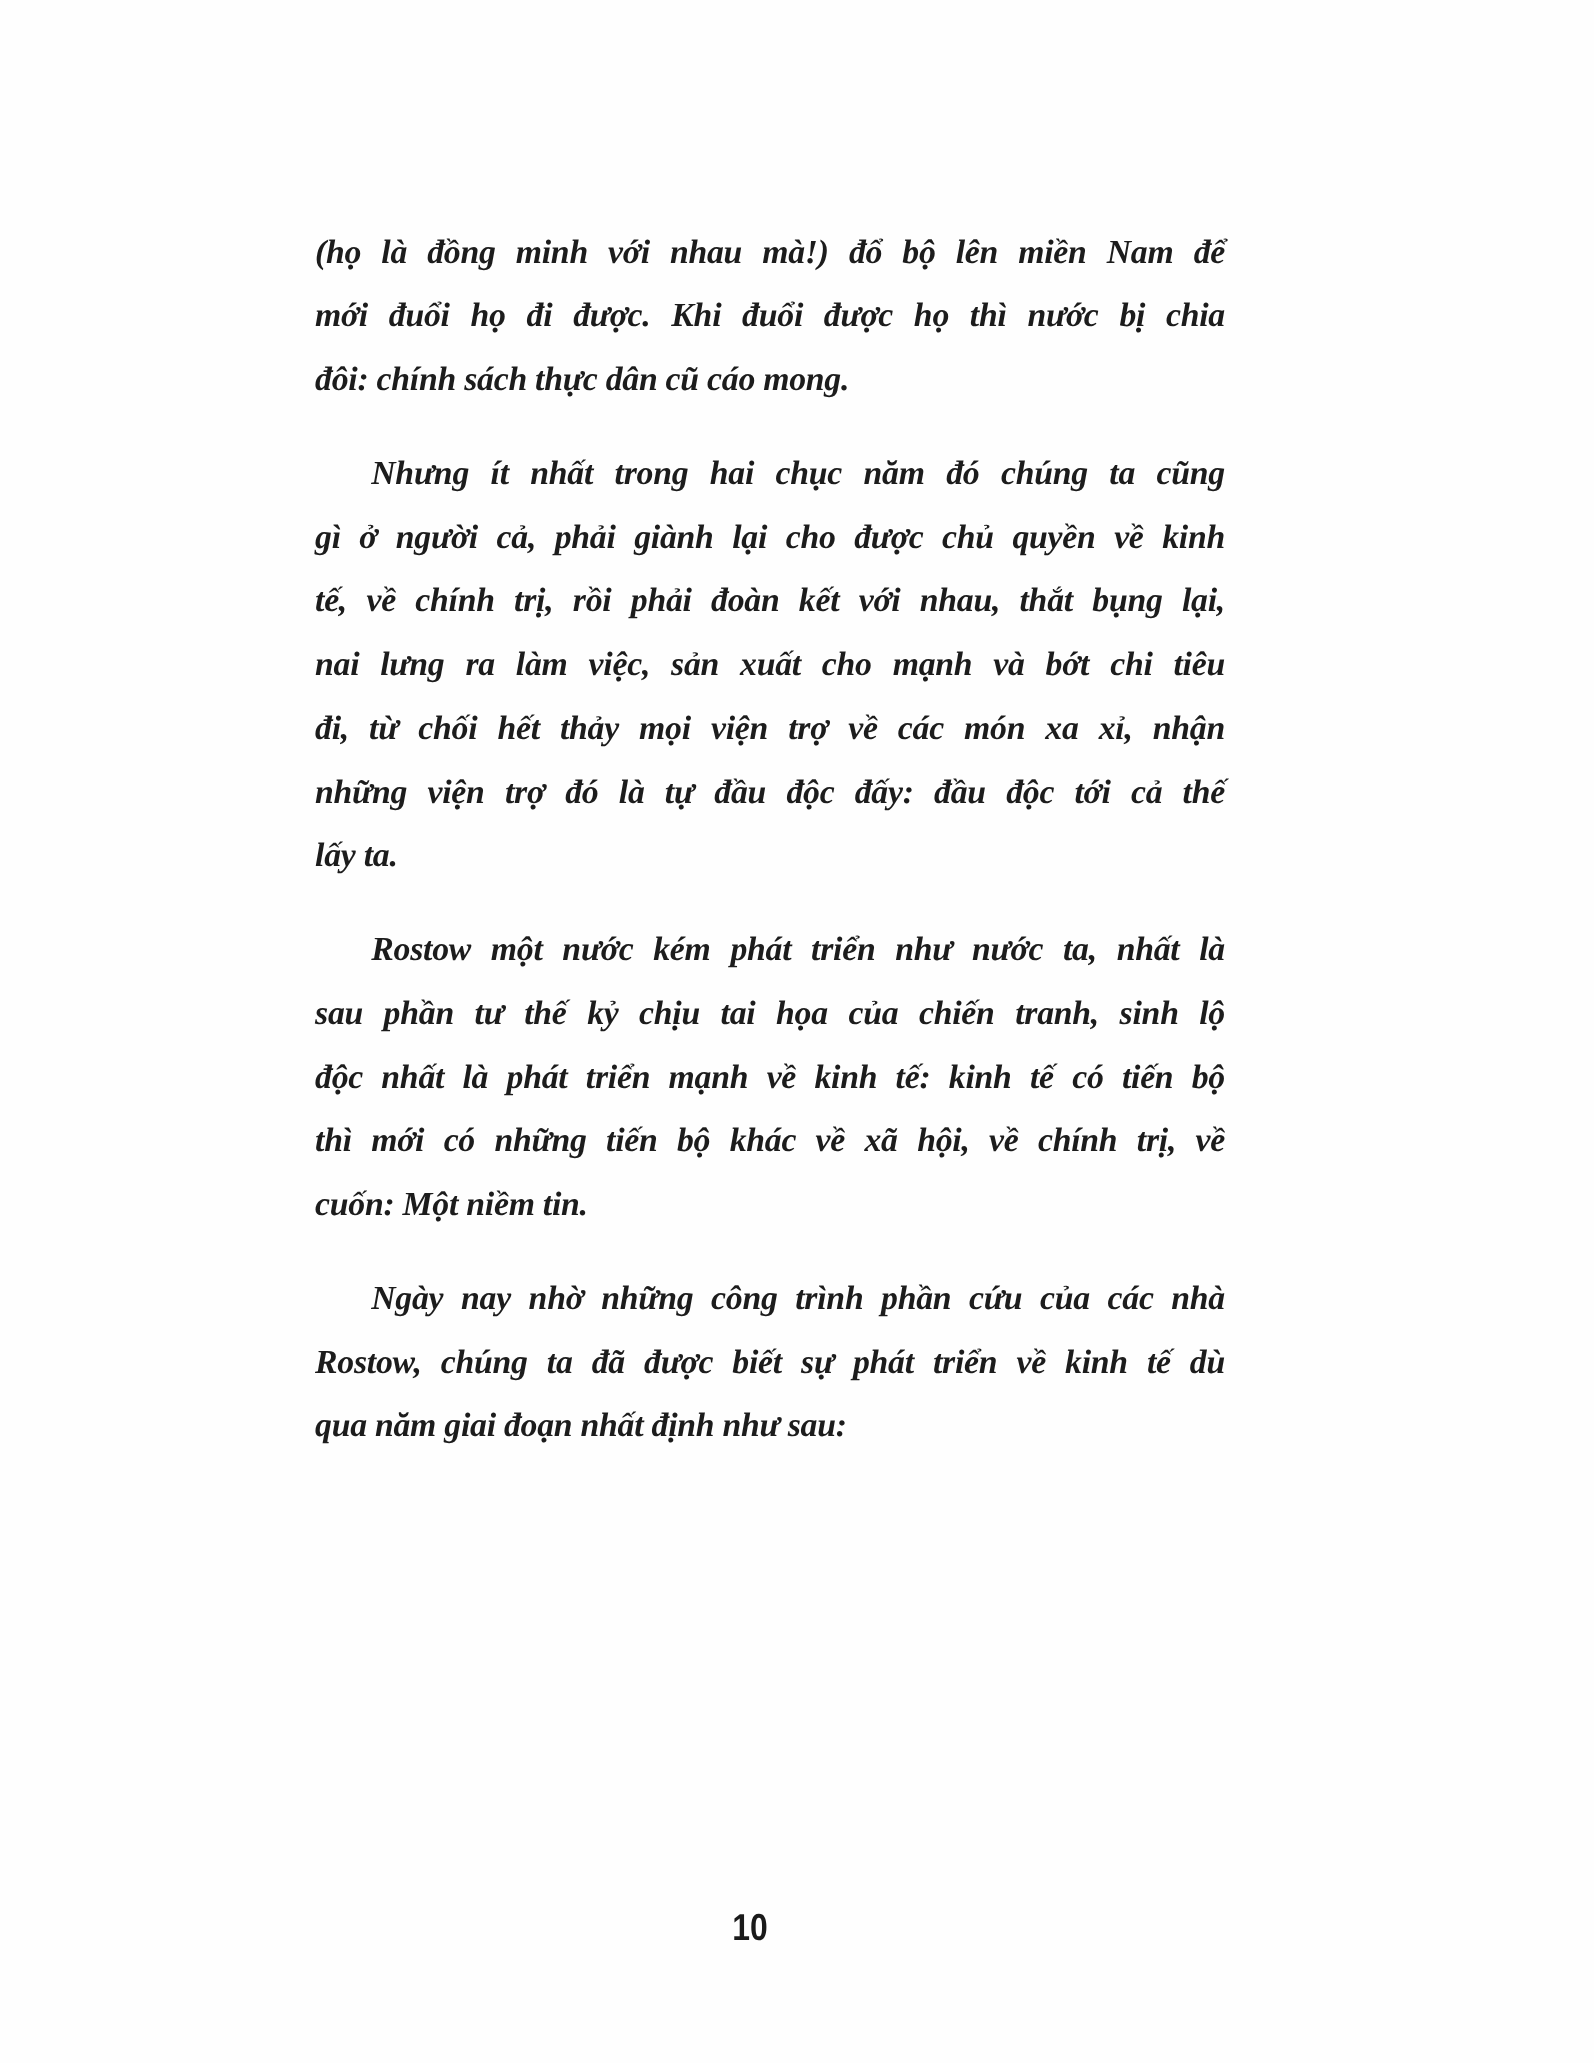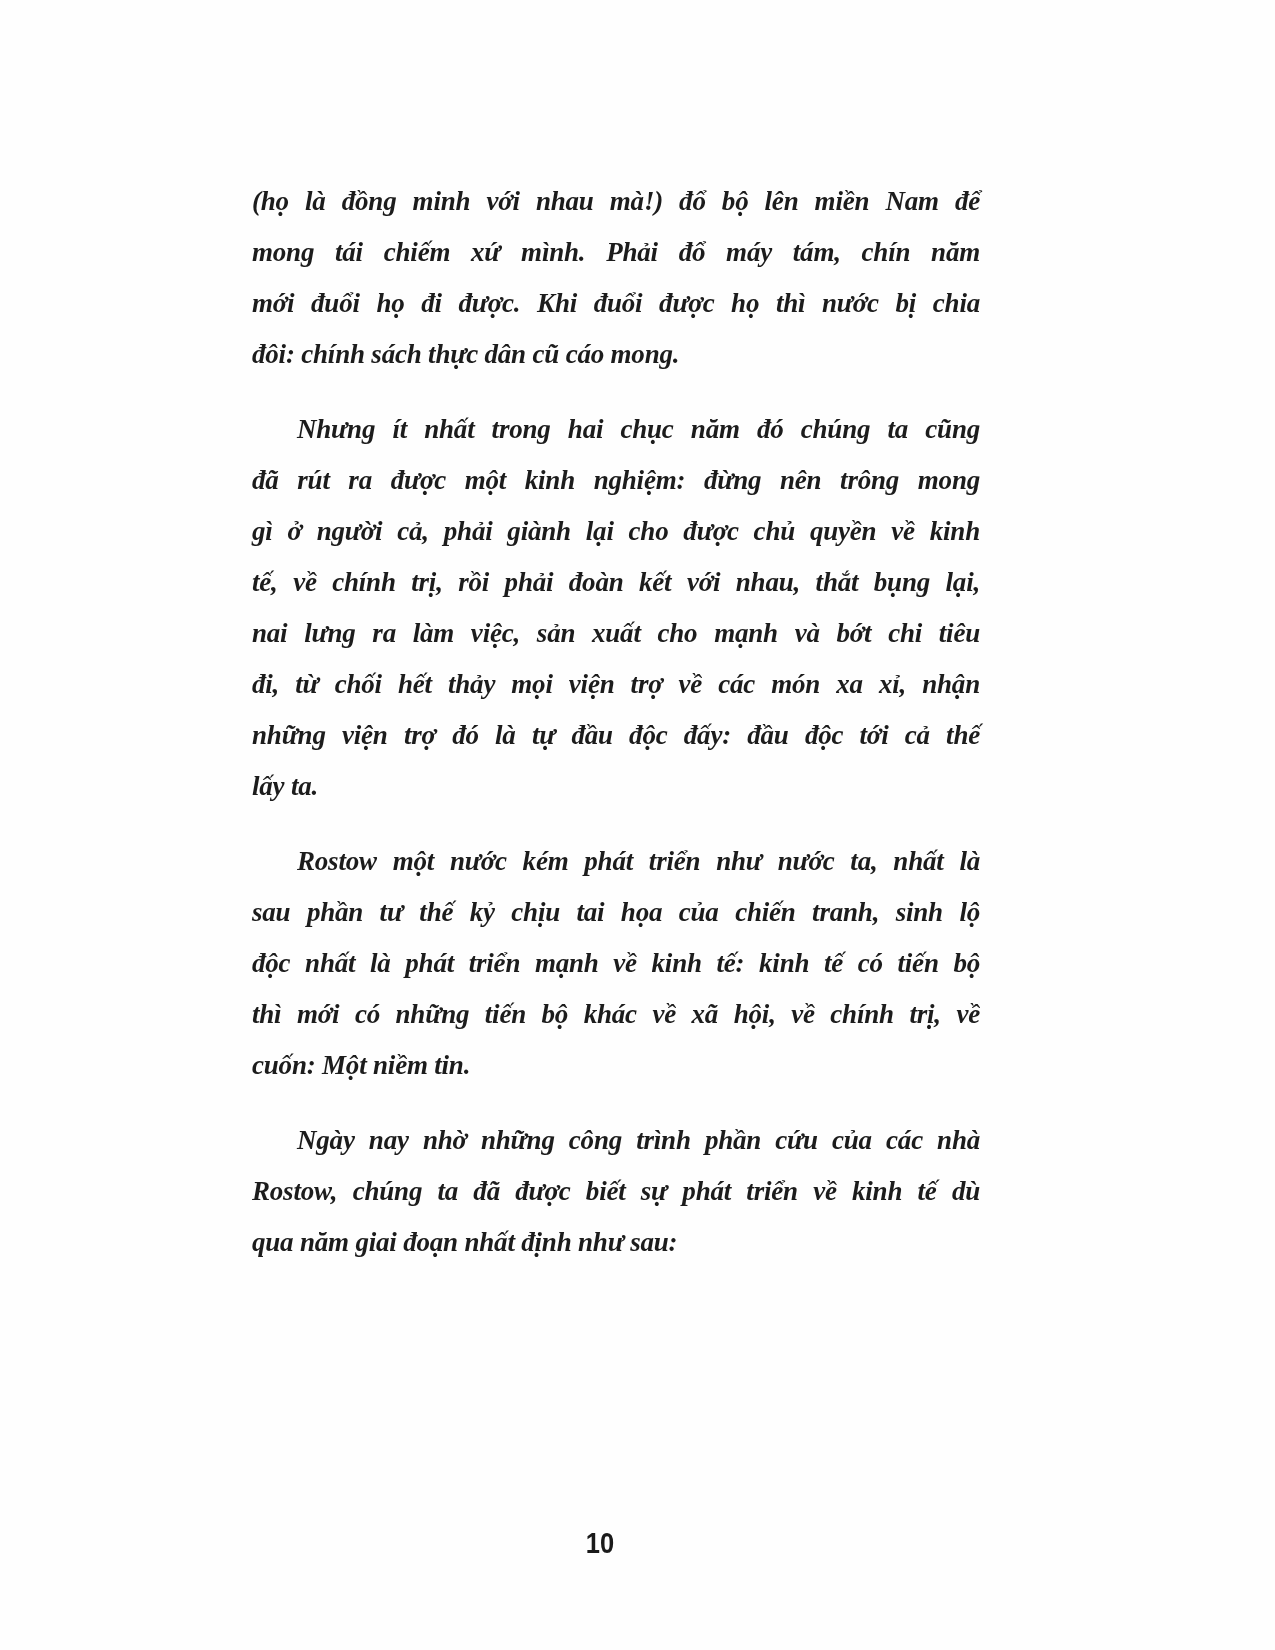--- a/index.html
+++ b/index.html
@@ -58,27 +58,25 @@
     transform: scaleX(0.85);
   }
 </style>
 </head>
 <body>
 
 <div class="page">
   <div class="text-block">
       <div class="paragraph">
         <div class="line">(họ là đồng minh với nhau mà!) đổ bộ lên miền Nam để</div>
-        <div class="line">mong tái chiếm xứ mình. Phải đổ máy tám, chín năm</div>
         <div class="line">mới đuổi họ đi được. Khi đuổi được họ thì nước bị chia</div>
         <div class="line para-last">đôi: chính sách thực dân cũ cáo mong.</div>
       </div>
       <div class="paragraph">
         <div class="line first-indent">Nhưng ít nhất trong hai chục năm đó chúng ta cũng</div>
-        <div class="line">đã rút ra được một kinh nghiệm: đừng nên trông mong</div>
         <div class="line">gì ở người cả, phải giành lại cho được chủ quyền về kinh</div>
         <div class="line">tế, về chính trị, rồi phải đoàn kết với nhau, thắt bụng lại,</div>
         <div class="line">nai lưng ra làm việc, sản xuất cho mạnh và bớt chi tiêu</div>
         <div class="line">đi, từ chối hết thảy mọi viện trợ về các món xa xỉ, nhận</div>
         <div class="line">những viện trợ đó là tự đầu độc đấy: đầu độc tới cả thế</div>
         <div class="line para-last">lấy ta.</div>
       </div>
       <div class="paragraph">
         <div class="line first-indent">Rostow một nước kém phát triển như nước ta, nhất là</div>
         <div class="line">sau phần tư thế kỷ chịu tai họa của chiến tranh, sinh lộ</div>

